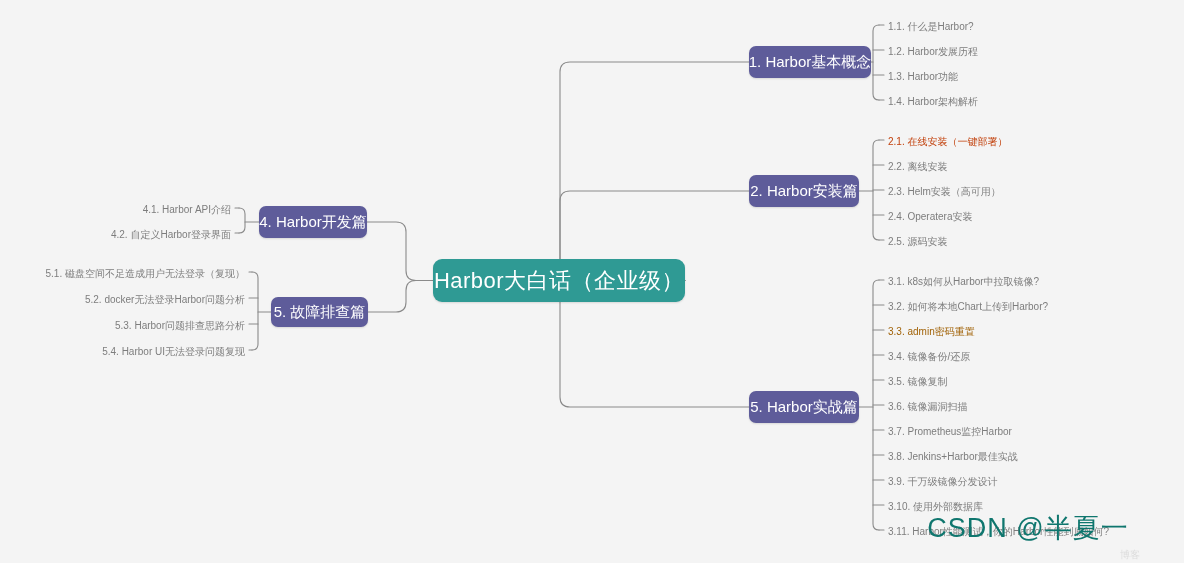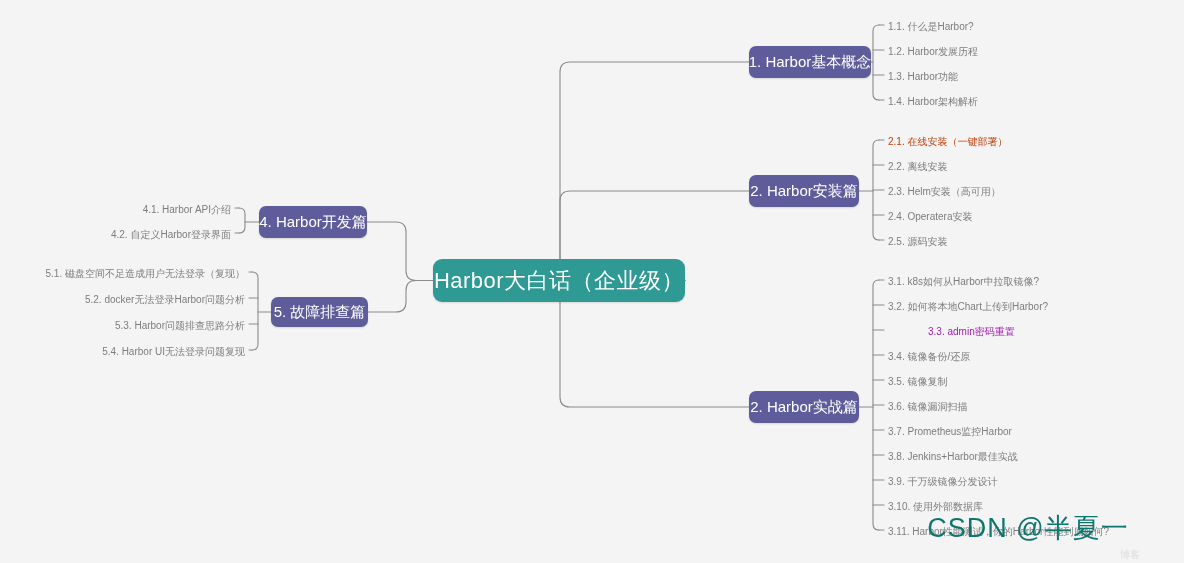--- a/index.html
+++ b/index.html
@@ -136,24 +136,24 @@
       <div class="leaf leaf-right" style="top: 19px; color: rgb(125, 125, 125); left: 888px;">1.1. 什么是Harbor?</div>
       <div class="leaf leaf-right" style="top: 44px; color: rgb(125, 125, 125); left: 888px;">1.2. Harbor发展历程</div>
       <div class="leaf leaf-right" style="top: 69px; color: rgb(125, 125, 125); left: 888px;">1.3. Harbor功能</div>
       <div class="leaf leaf-right" style="top: 94px; color: rgb(125, 125, 125); left: 888px;">1.4. Harbor架构解析</div>
       <div class="node branch-node" style="left: 749px; top: 175px; width: 110px; height: 32px; background: rgb(94, 92, 154);">2. Harbor安装篇</div>
       <div class="leaf leaf-right" style="top: 134px; color: #c2410c; left: 888px;">2.1. 在线安装（一键部署）</div>
       <div class="leaf leaf-right" style="top: 159px; color: rgb(125, 125, 125); left: 888px;">2.2. 离线安装</div>
       <div class="leaf leaf-right" style="top: 184px; color: rgb(125, 125, 125); left: 888px;">2.3. Helm安装（高可用）</div>
       <div class="leaf leaf-right" style="top: 209px; color: rgb(125, 125, 125); left: 888px;">2.4. Operatera安装</div>
       <div class="leaf leaf-right" style="top: 234px; color: rgb(125, 125, 125); left: 888px;">2.5. 源码安装</div>
-      <div class="node branch-node" style="left: 749px; top: 391px; width: 110px; height: 32px; background: rgb(94, 92, 154);">2. Harbor实战篇</div>
+      <div class="node branch-node" style="left: 749px; top: 391px; width: 110px; height: 32px; background: rgb(94, 92, 154);">5. Harbor实战篇</div>
       <div class="leaf leaf-right" style="top: 274px; color: rgb(125, 125, 125); left: 888px;">3.1. k8s如何从Harbor中拉取镜像?</div>
       <div class="leaf leaf-right" style="top: 299px; color: rgb(125, 125, 125); left: 888px;">3.2. 如何将本地Chart上传到Harbor?</div>
-      <div class="leaf leaf-right" style="top: 324px; color: #a21caf; left: 888px; margin-left: 40px;">3.3. admin密码重置</div>
+      <div class="leaf leaf-right" style="top: 324px; color: #a16207; left: 888px;">3.3. admin密码重置</div>
       <div class="leaf leaf-right" style="top: 349px; color: rgb(125, 125, 125); left: 888px;">3.4. 镜像备份/还原</div>
       <div class="leaf leaf-right" style="top: 374px; color: rgb(125, 125, 125); left: 888px;">3.5. 镜像复制</div>
       <div class="leaf leaf-right" style="top: 399px; color: rgb(125, 125, 125); left: 888px;">3.6. 镜像漏洞扫描</div>
       <div class="leaf leaf-right" style="top: 424px; color: rgb(125, 125, 125); left: 888px;">3.7. Prometheus监控Harbor</div>
       <div class="leaf leaf-right" style="top: 449px; color: rgb(125, 125, 125); left: 888px;">3.8. Jenkins+Harbor最佳实战</div>
       <div class="leaf leaf-right" style="top: 474px; color: rgb(125, 125, 125); left: 888px;">3.9. 千万级镜像分发设计</div>
       <div class="leaf leaf-right" style="top: 499px; color: rgb(125, 125, 125); left: 888px;">3.10. 使用外部数据库</div>
       <div class="leaf leaf-right" style="top: 524px; color: rgb(125, 125, 125); left: 888px;">3.11. Harbor性能测试，你的Harbor性能到底如何?</div>
       <div class="node branch-node" style="left: 259px; top: 206px; width: 108px; height: 32px; background: rgb(94, 92, 154);">4. Harbor开发篇</div>
       <div class="leaf leaf-left" style="top: 202px; color: rgb(125, 125, 125); right: 953px;">4.1. Harbor API介绍</div>

